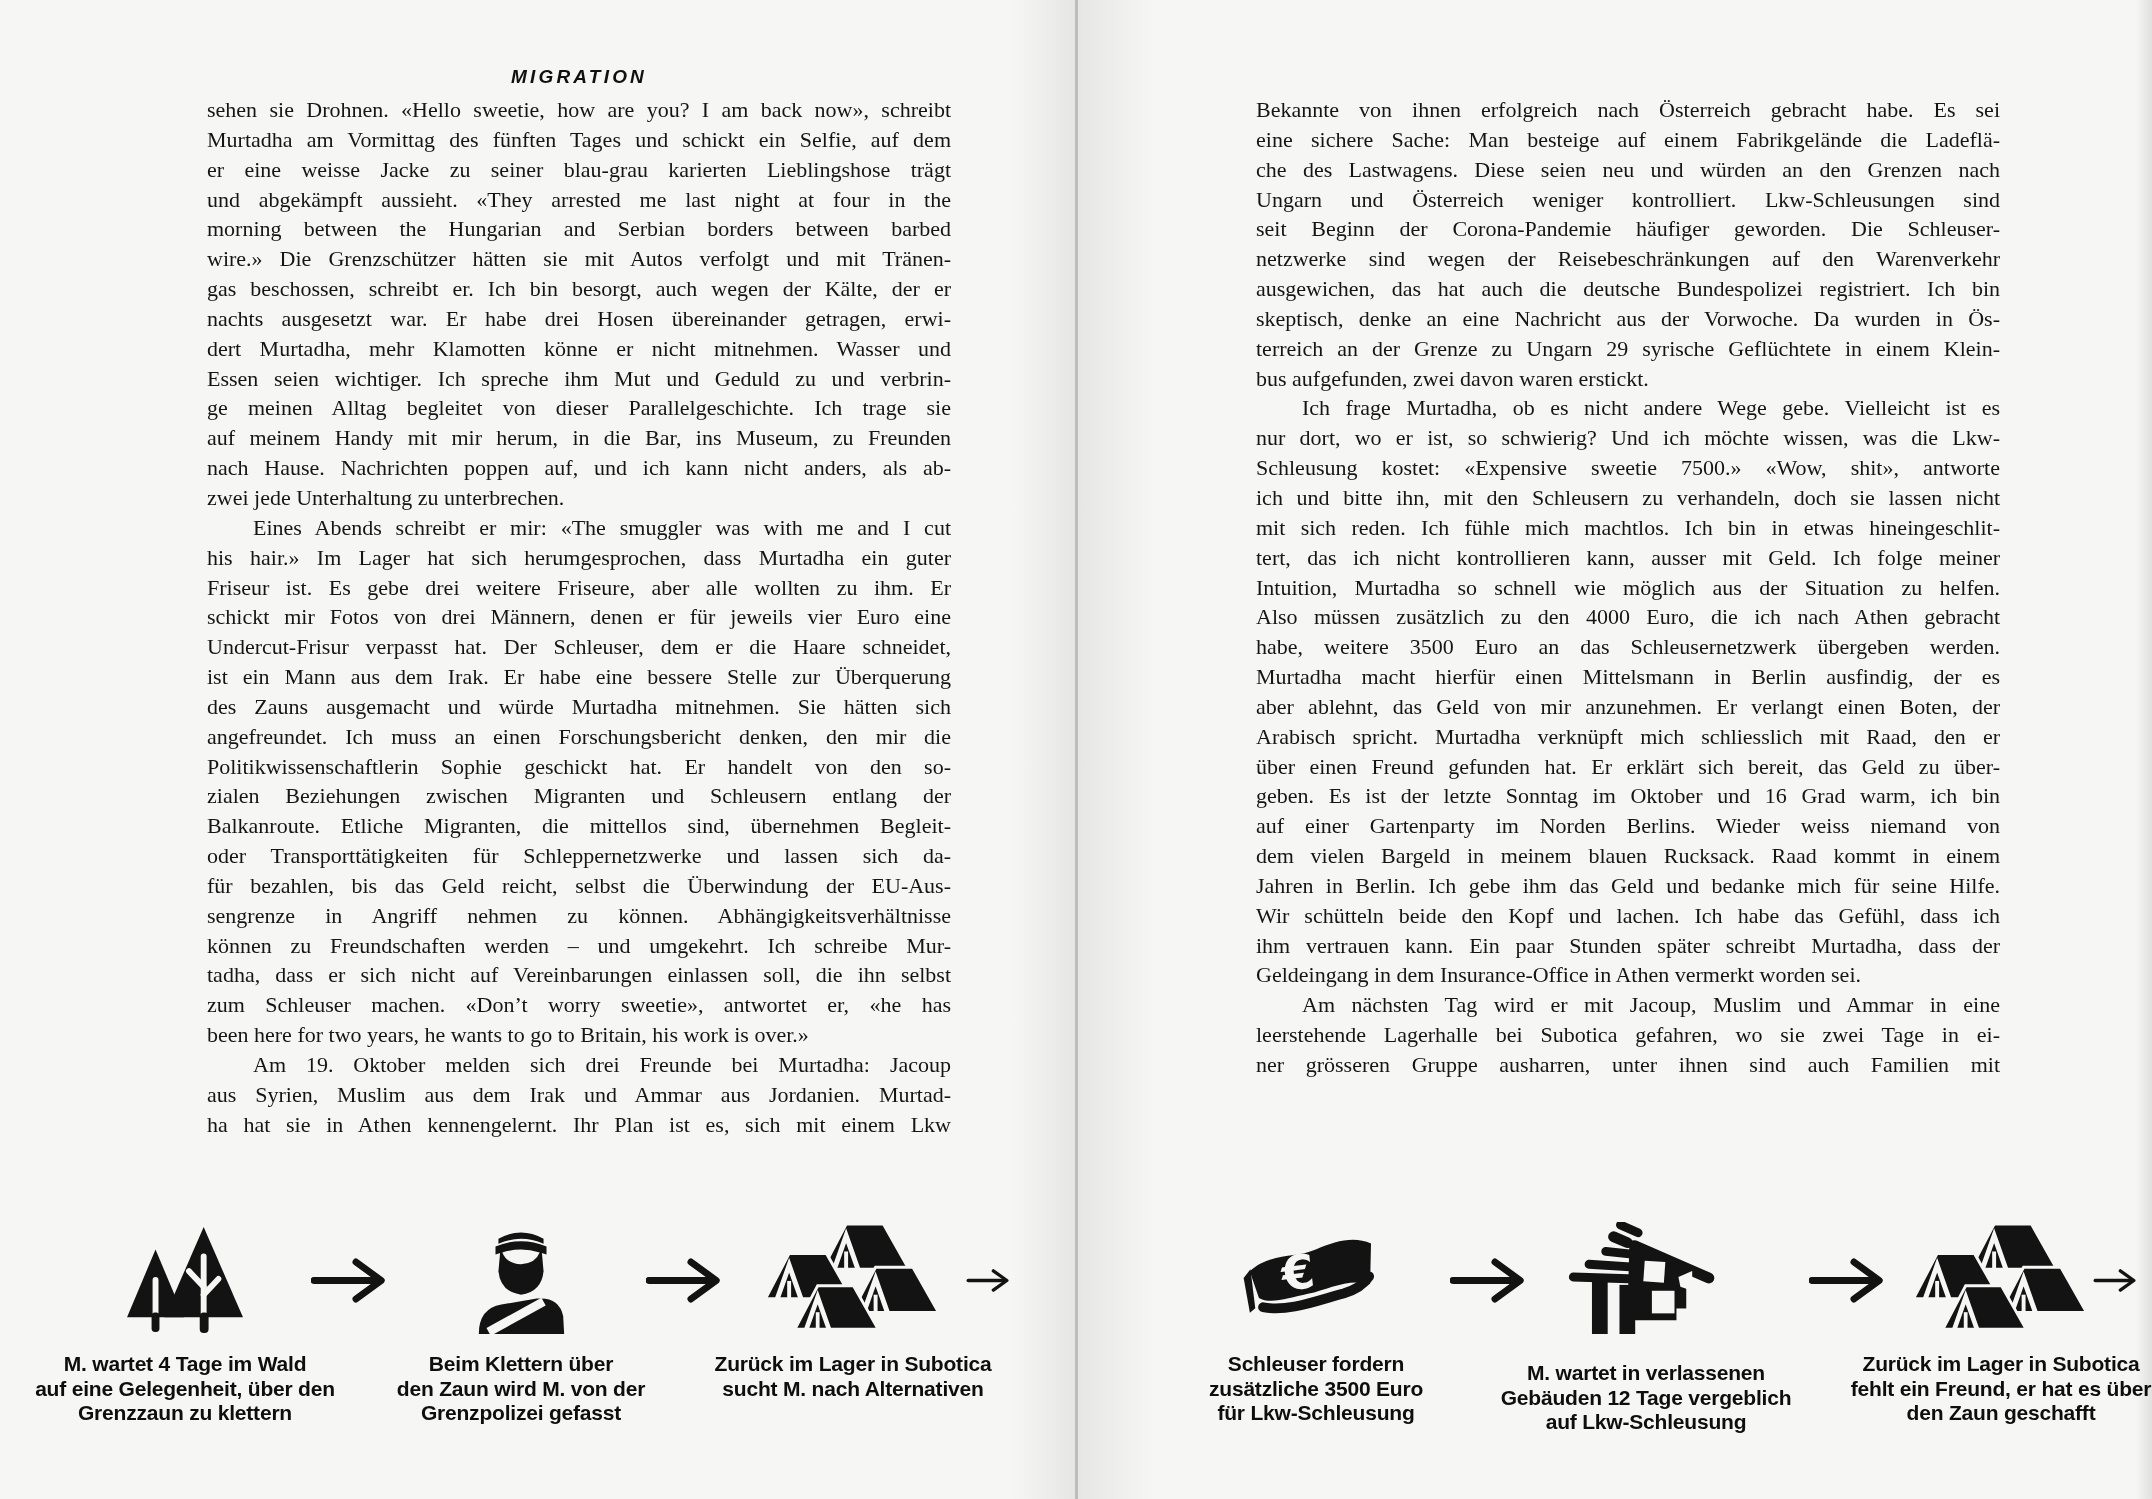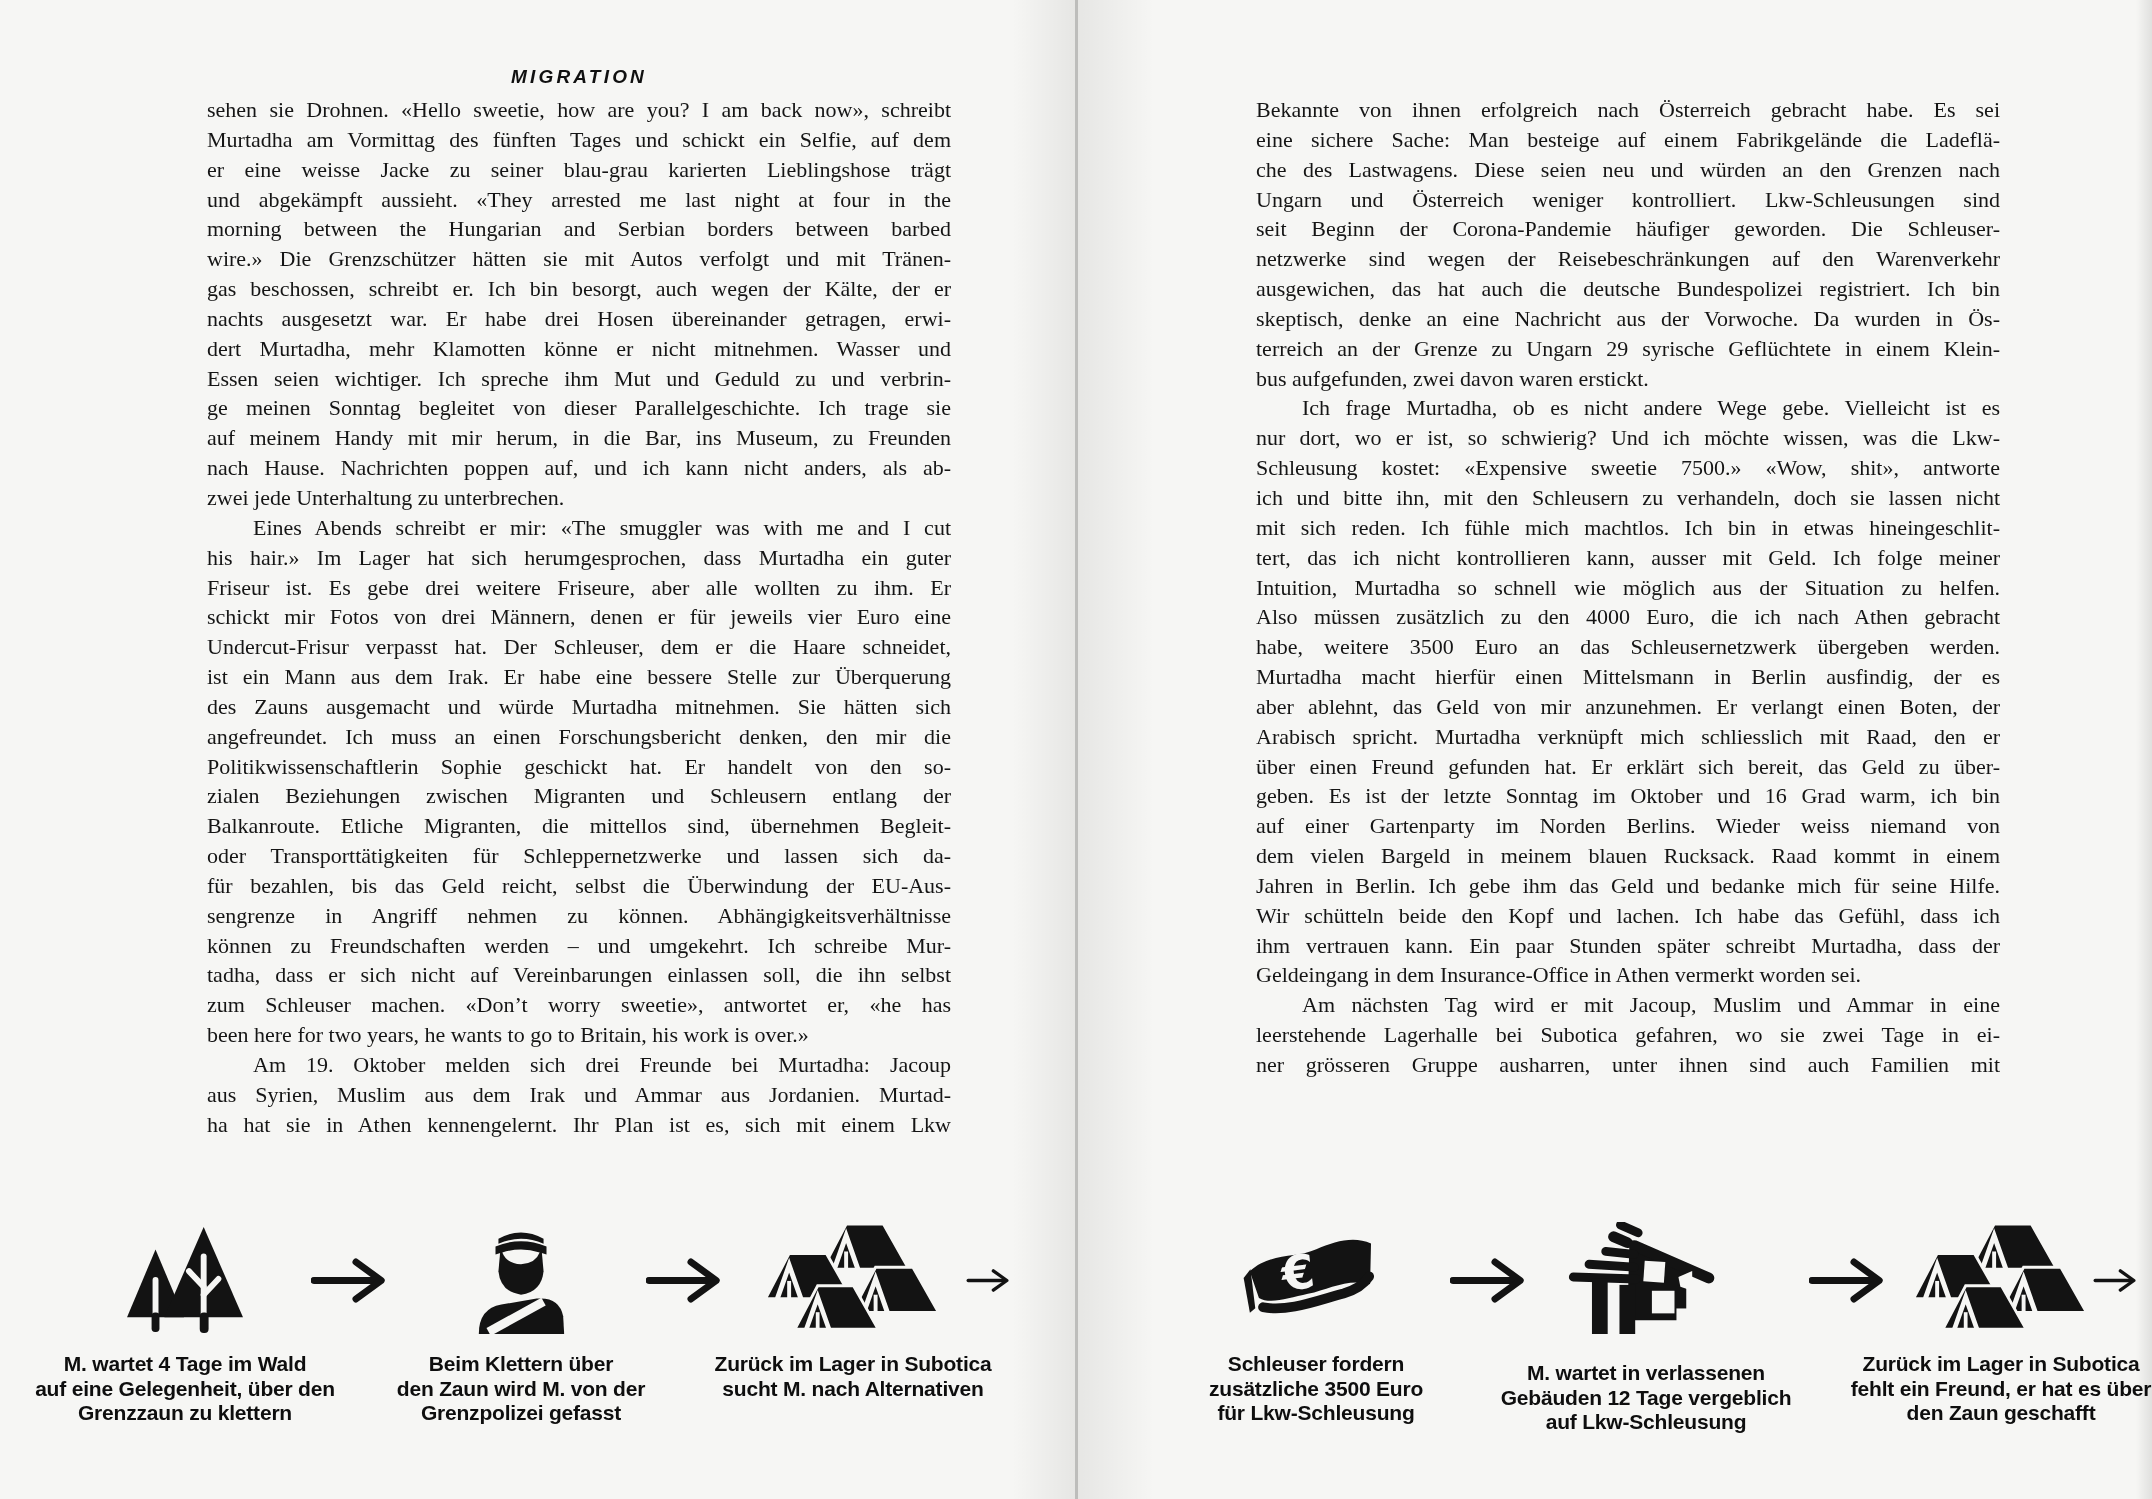--- a/index.html
+++ b/index.html
@@ -48,21 +48,21 @@
         <div class="line">sehen sie Drohnen. «Hello sweetie, how are you? I am back now», schreibt</div>
         <div class="line">Murtadha am Vormittag des fünften Tages und schickt ein Selfie, auf dem</div>
         <div class="line">er eine weisse Jacke zu seiner blau-grau karierten Lieblingshose trägt</div>
         <div class="line">und abgekämpft aussieht. «They arrested me last night at four in the</div>
         <div class="line">morning between the Hungarian and Serbian borders between barbed</div>
         <div class="line">wire.» Die Grenzschützer hätten sie mit Autos verfolgt und mit Tränen-</div>
         <div class="line">gas beschossen, schreibt er. Ich bin besorgt, auch wegen der Kälte, der er</div>
         <div class="line">nachts ausgesetzt war. Er habe drei Hosen übereinander getragen, erwi-</div>
         <div class="line">dert Murtadha, mehr Klamotten könne er nicht mitnehmen. Wasser und</div>
         <div class="line">Essen seien wichtiger. Ich spreche ihm Mut und Geduld zu und verbrin-</div>
-        <div class="line">ge meinen Sonntag begleitet von dieser Parallelgeschichte. Ich trage sie</div>
+        <div class="line">ge meinen Alltag begleitet von dieser Parallelgeschichte. Ich trage sie</div>
         <div class="line">auf meinem Handy mit mir herum, in die Bar, ins Museum, zu Freunden</div>
         <div class="line">nach Hause. Nachrichten poppen auf, und ich kann nicht anders, als ab-</div>
         <div class="line par-end">zwei jede Unterhaltung zu unterbrechen.</div>
         <div class="line indent">Eines Abends schreibt er mir: «The smuggler was with me and I cut</div>
         <div class="line">his hair.» Im Lager hat sich herumgesprochen, dass Murtadha ein guter</div>
         <div class="line">Friseur ist. Es gebe drei weitere Friseure, aber alle wollten zu ihm. Er</div>
         <div class="line">schickt mir Fotos von drei Männern, denen er für jeweils vier Euro eine</div>
         <div class="line">Undercut-Frisur verpasst hat. Der Schleuser, dem er die Haare schneidet,</div>
         <div class="line">ist ein Mann aus dem Irak. Er habe eine bessere Stelle zur Überquerung</div>
         <div class="line">des Zauns ausgemacht und würde Murtadha mitnehmen. Sie hätten sich</div>

